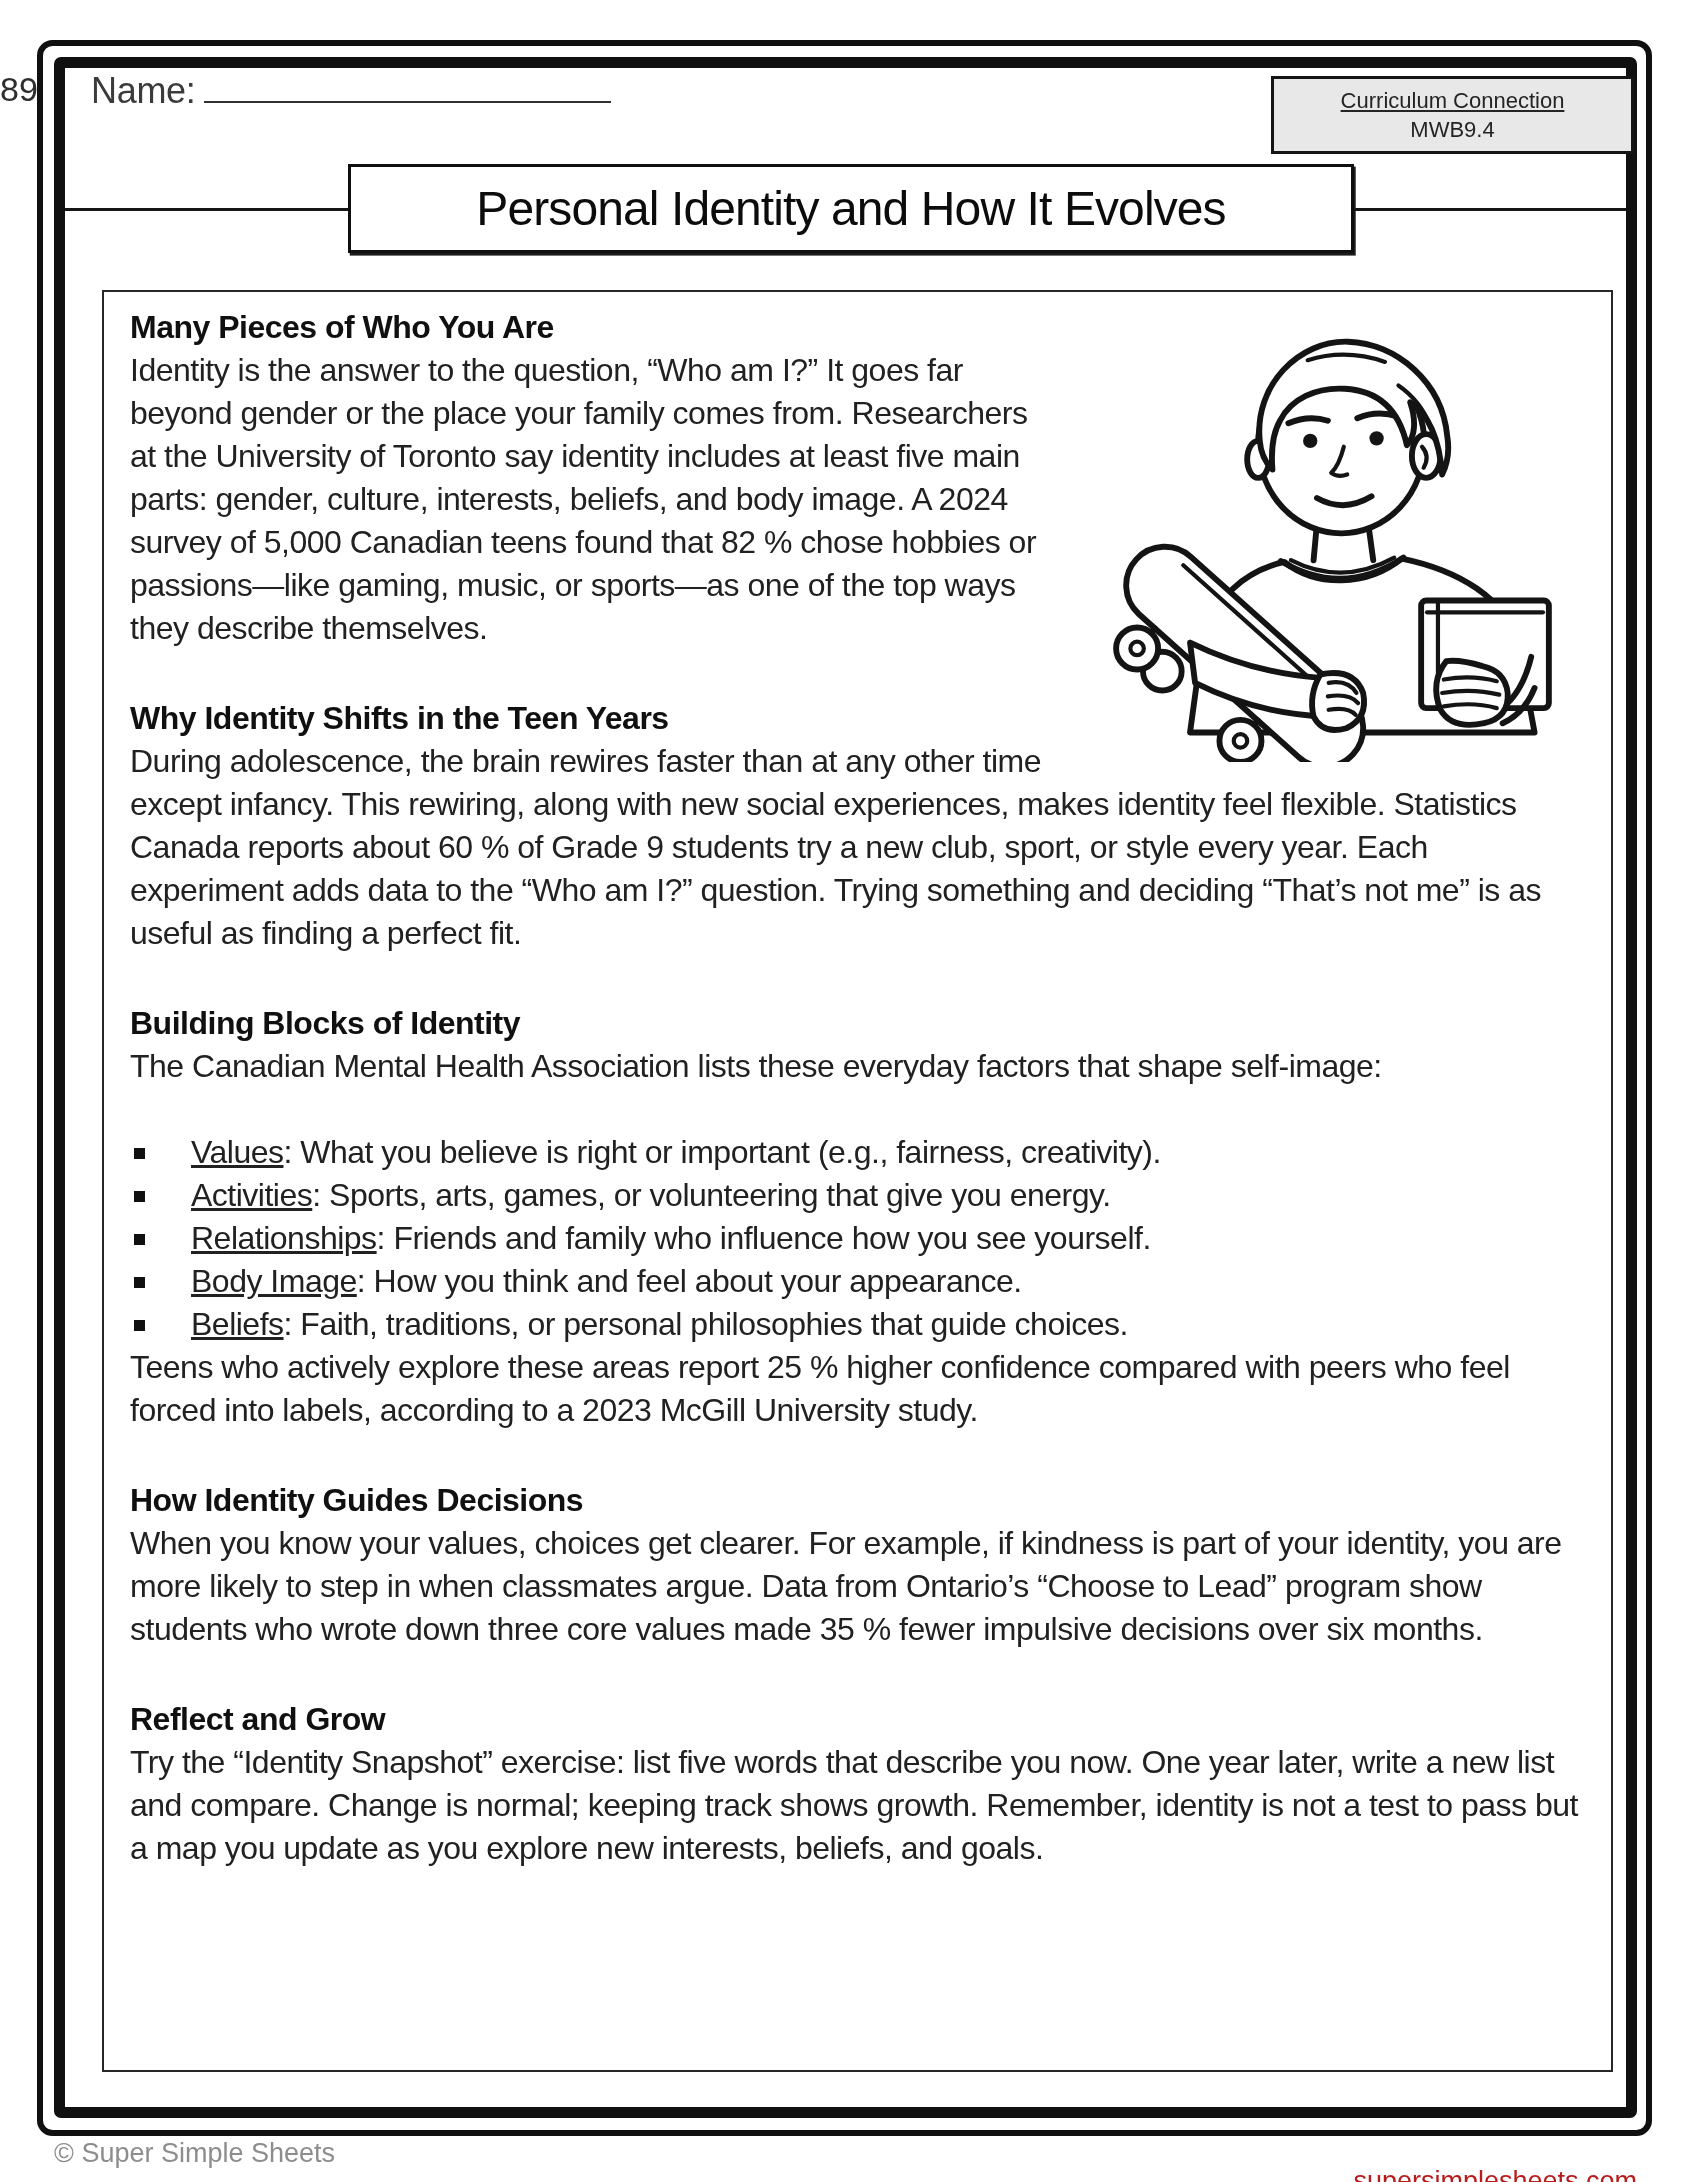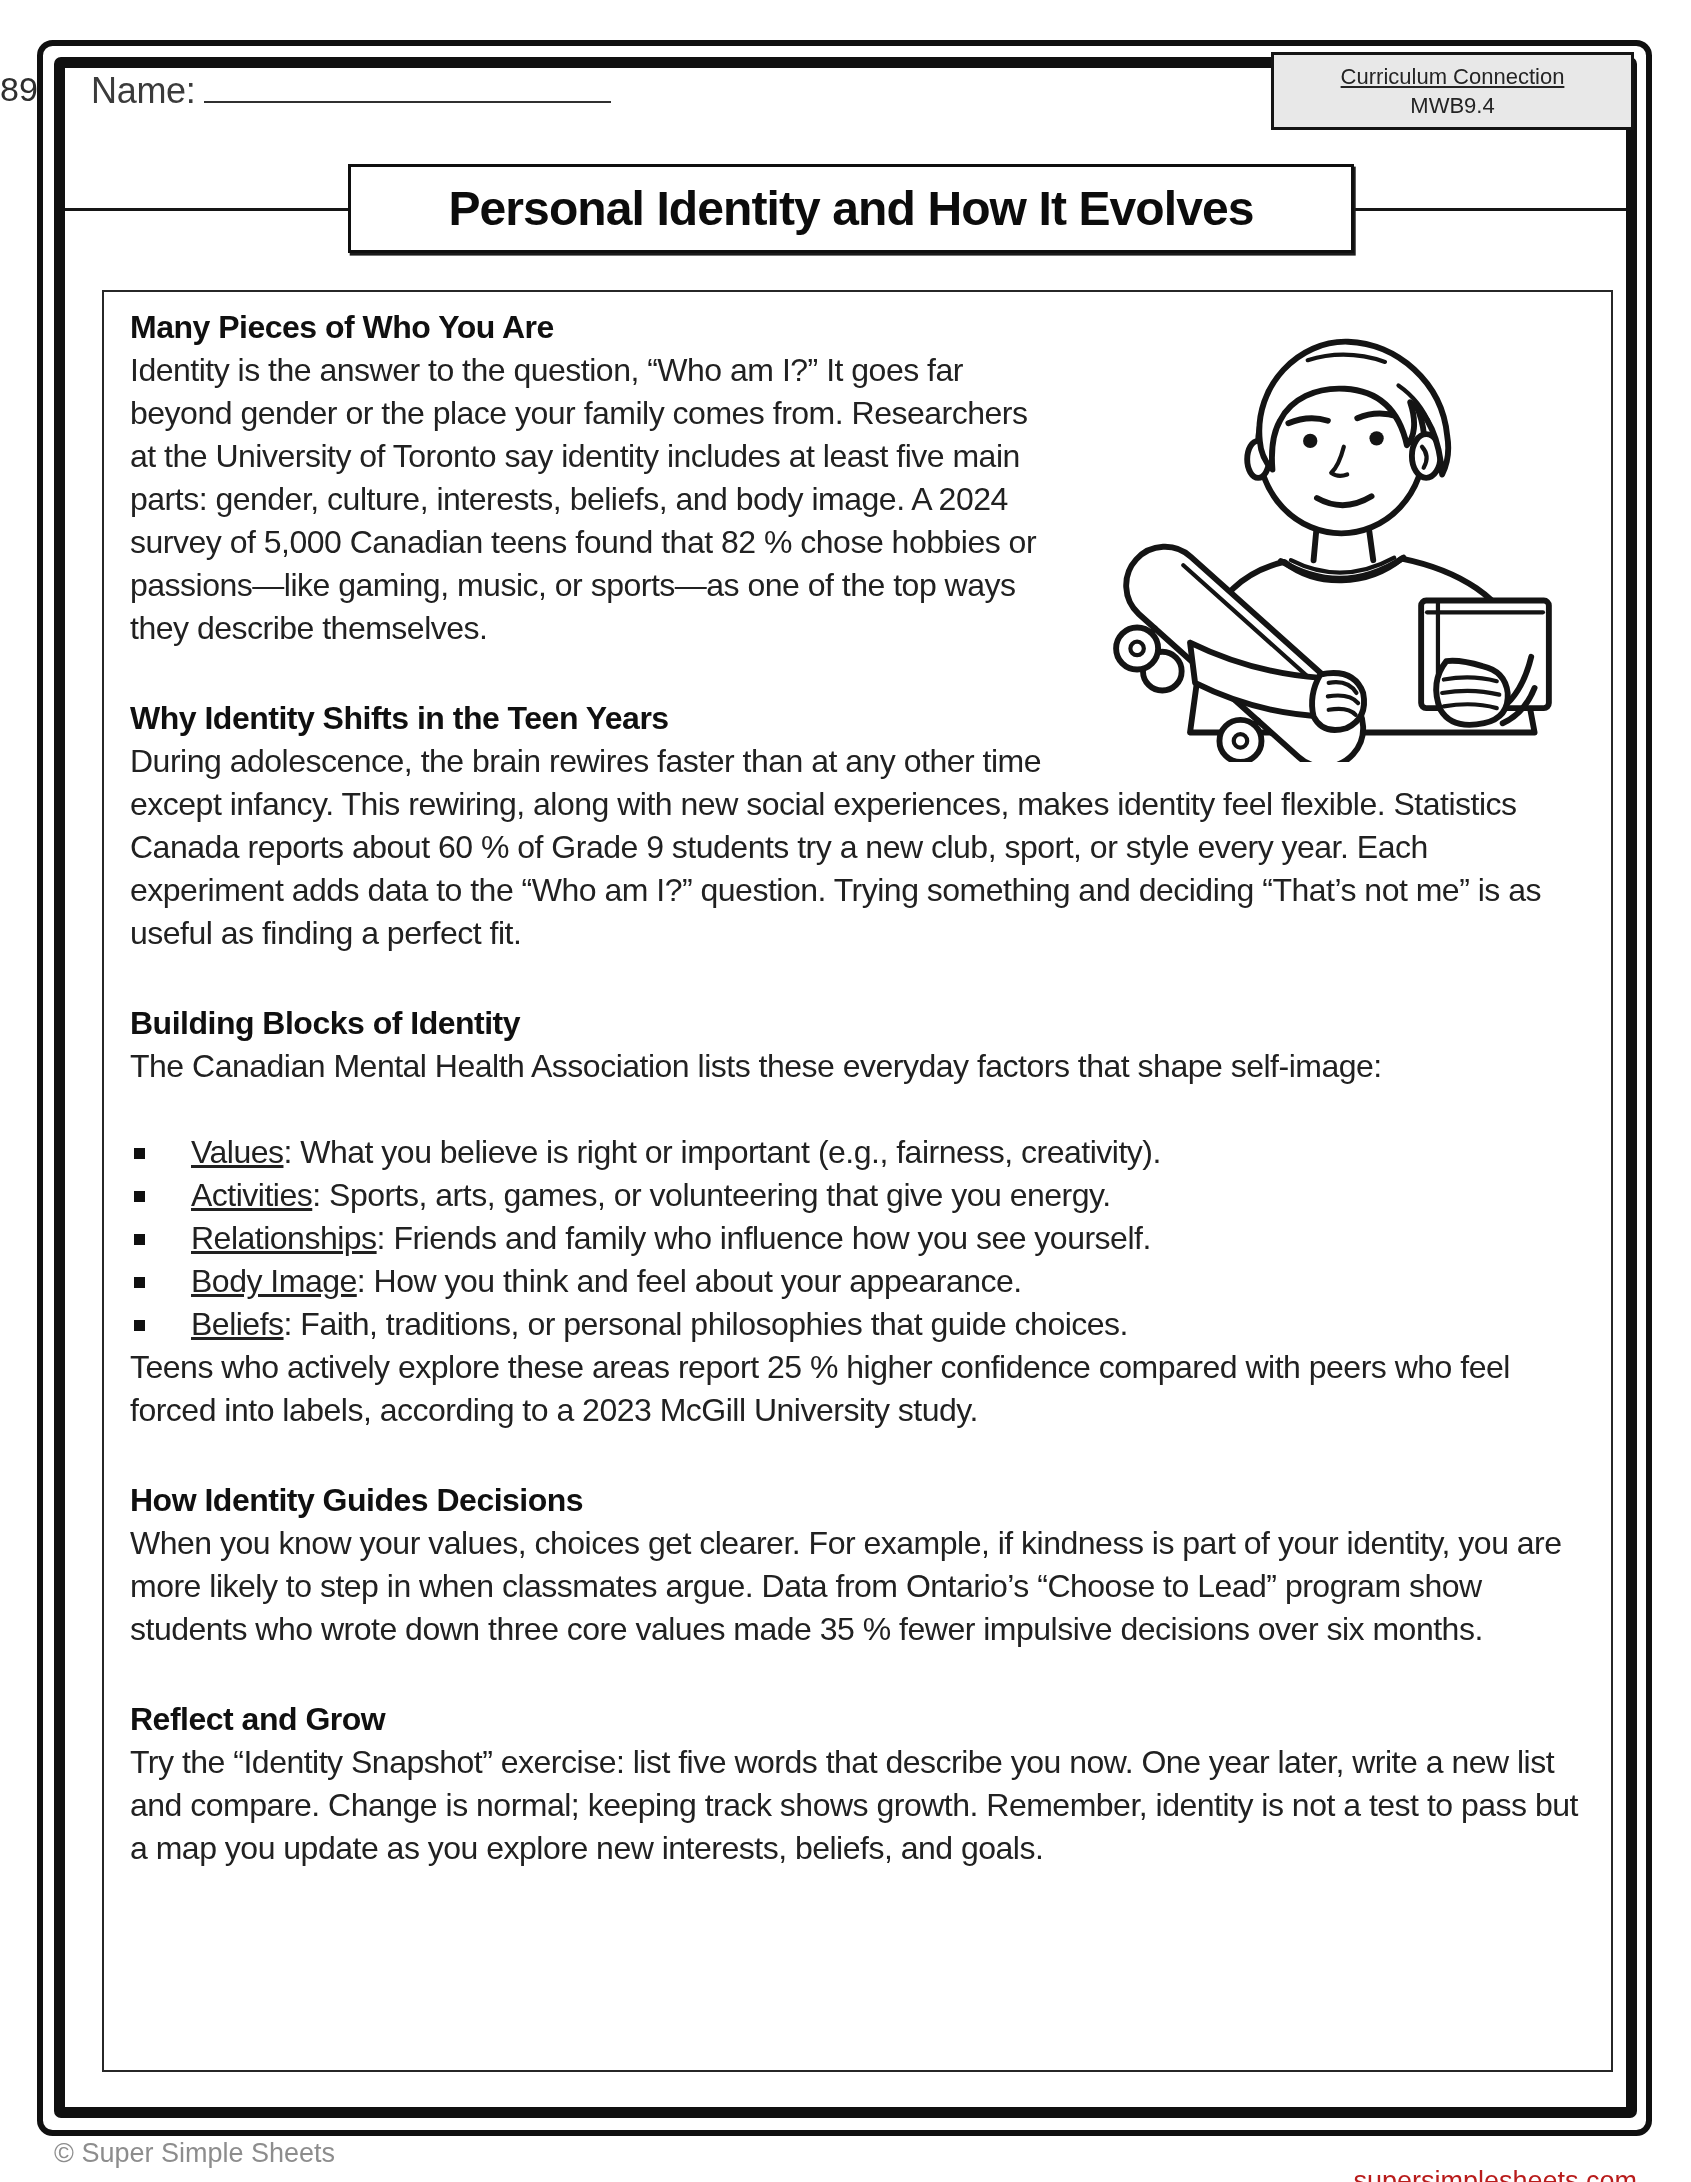--- a/index.html
+++ b/index.html
@@ -24,35 +24,35 @@
   }
   .name-line{
     display:inline-block;width:407px;height:35px;
     border-bottom:2.6px solid #303030;margin-left:8.7px;
   }
   .page-num{
     position:absolute;left:0;right:0;top:70px;text-align:left;
     font-size:34px;color:#2e2e2e;
   }
   .curriculum{
-    position:absolute;left:1271px;top:52px;width:363px;height:78px;
+    position:absolute;left:1271px;top:76px;width:363px;height:78px;
     background:#e8e8e8;border:3.5px solid #141414;box-sizing:border-box;
     text-align:center;font-size:22px;line-height:29px;color:#242424;
     padding-top:7px;
   }
   .curriculum .t{text-decoration:underline;}
   .title-line{
     position:absolute;left:65px;top:208px;width:1561px;height:2.6px;background:#161616;
   }
   .title-box{
     position:absolute;left:348px;top:164px;width:1006px;height:89px;
     background:#ffffff;border:3.5px solid #0f0f0f;box-sizing:border-box;
     box-shadow:1.7px 2.6px 0 #1b1b1b;
     display:flex;align-items:center;justify-content:center;
-    font-weight:bold;font-size:48px;letter-spacing:-0.9px;color:#0c0c0c;
+    font-weight:normal;font-size:48px;letter-spacing:-0.9px;color:#0c0c0c;
   }
   .content-box{
     position:absolute;left:102px;top:290px;width:1511px;height:1782px;
     border:2.6px solid #272727;box-sizing:border-box;
     padding:14px 26px 0 26px;
     font-size:32px;line-height:43px;letter-spacing:-0.5px;color:#212121;
     overflow:hidden;
   }
   .sec{margin-top:47px;}
   .sec.first{margin-top:0;}

